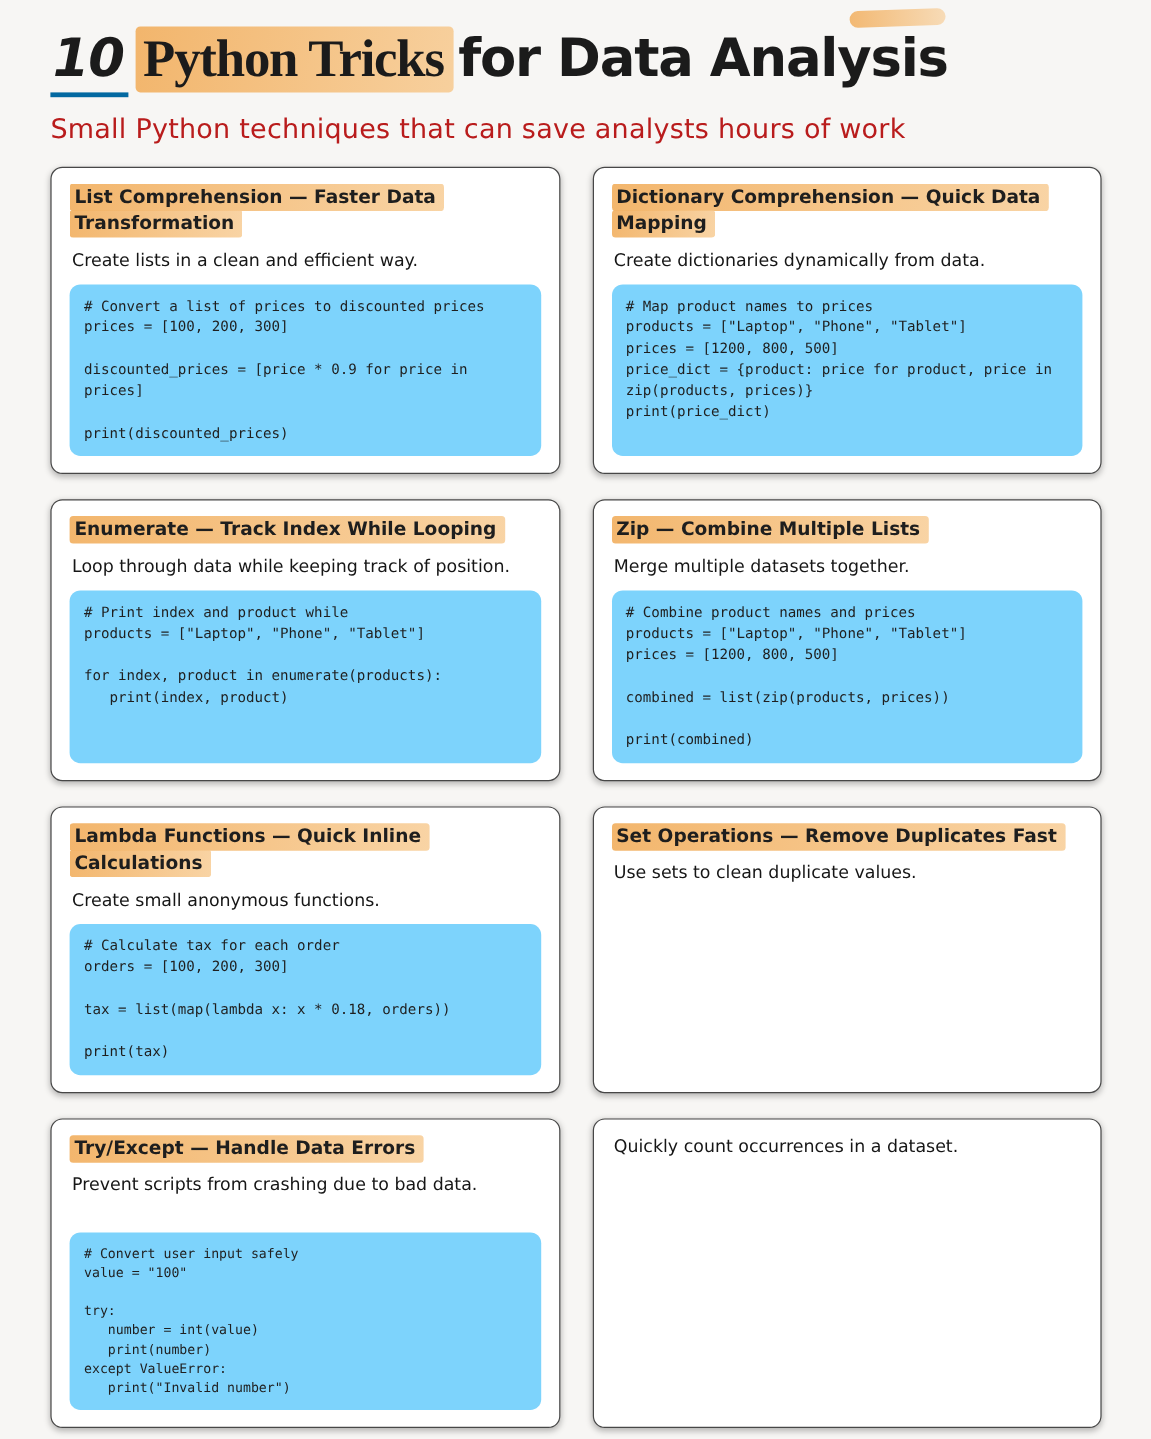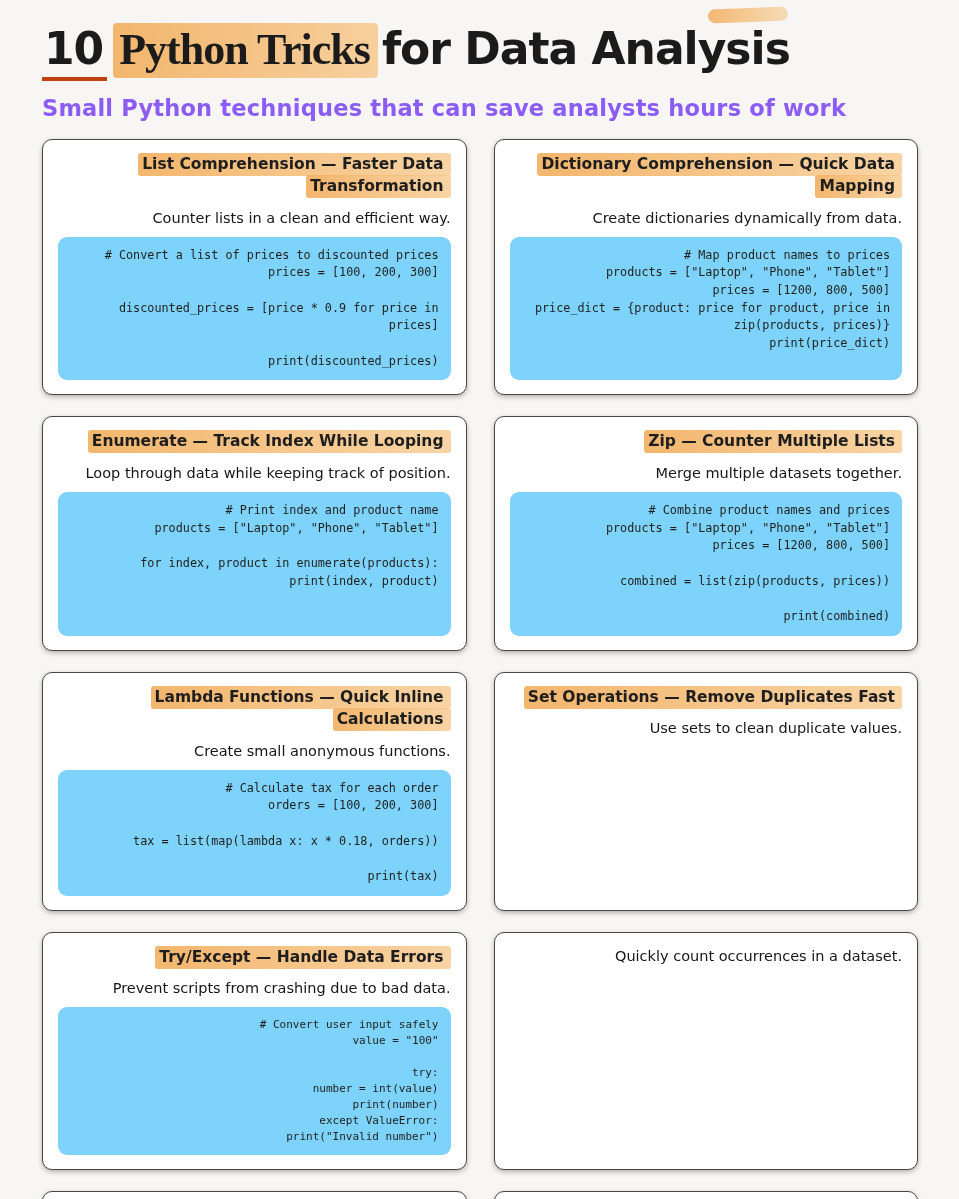--- a/index.html
+++ b/index.html
@@ -18,23 +18,24 @@
   header { position: relative; margin-bottom: 18px; }
   .title {
     font-size: 44px;
     font-weight: bold;
     letter-spacing: -1px;
     line-height: 1.15;
     white-space: nowrap;
   }
   .title-num {
     display: inline-block;
-    border-bottom: 4px solid #c2410c;
+    border-bottom: 4px solid #0369a1;
     padding: 0 4px 2px 2px;
     margin-right: 6px;
+    font-style: italic;
   }
   .title-hl {
     background: linear-gradient(100deg, rgba(242,178,101,.95), rgba(247,201,142,.85));
     padding: 2px 8px 4px 6px;
     border-radius: 4px;
     font-family: Liberation Serif, serif;
   }
   .title-rest { padding-left: 4px; }
   .smudge {
     position: absolute;
@@ -43,40 +44,38 @@
     width: 80px;
     height: 14px;
     background: linear-gradient(90deg, rgba(242,178,101,.9), rgba(247,201,142,.6));
     border-radius: 7px;
     transform: rotate(-2deg);
   }
   .subtitle {
     margin-top: 14px;
     font-size: 22.5px;
     letter-spacing: 0.2px;
-    color: #8b5cf6;
-    font-weight: bold;
+    color: #b91c1c;
   }
 
   
   .grid {
     display: grid;
     grid-template-columns: 1fr 1fr;
     column-gap: 27px;
     row-gap: 21px;
   }
   .card {
     background: #ffffff;
     border: 1.6px solid #474747;
     border-radius: 10px;
     box-shadow: 0 2px 5px rgba(0,0,0,.28);
     padding: 13px 15px 14px 15px;
     display: flex;
     flex-direction: column;
-    text-align: right;
   }
   .card-title {
     font-size: 15.5px;
     font-weight: bold;
     line-height: 1.45;
     margin-bottom: 10px;
     color: #1e1e1e;
   }
   .card-title .hl {
     background: linear-gradient(100deg, rgba(242,178,101,.95), rgba(247,201,142,.8));
@@ -95,38 +94,38 @@
     border-radius: 9px;
     padding: 10px 12px;
     font-family: "DejaVu Sans Mono", monospace;
     font-size: 11.8px;
     line-height: 1.5;
     color: #1f1f1f;
     white-space: pre-wrap;
     overflow-wrap: break-word;
     flex: 1 0 auto;
   }
-  .code.compact { font-size: 11px; line-height: 1.45; }
+  .code.compact { font-size: 11px; line-height: 1.45; margin-top: 20px; }
 </style>
 </head>
 <body>
 
 <div class="page">
 
   <header>
     <span class="smudge"></span>
     <h1 class="title"><span class="title-num">10</span><span class="title-hl">Python Tricks</span><span class="title-rest">for Data Analysis</span></h1>
     <p class="subtitle">Small Python techniques that can save analysts hours of work</p>
   </header>
 
   <div class="grid">
 
     <section class="card">
       <h2 class="card-title"><span class="hl">List Comprehension — Faster Data Transformation</span></h2>
-      <p class="card-desc">Counter lists in a clean and efficient way.</p>
+      <p class="card-desc">Create lists in a clean and efficient way.</p>
       <pre class="code"># Convert a list of prices to discounted prices
 prices = [100, 200, 300]
 
 discounted_prices = [price * 0.9 for price in prices]
 
 print(discounted_prices)</pre>
     </section>
 
     <section class="card">
       <h2 class="card-title"><span class="hl">Dictionary Comprehension — Quick Data Mapping</span></h2>
@@ -134,29 +133,29 @@
       <pre class="code"># Map product names to prices
 products = ["Laptop", "Phone", "Tablet"]
 prices = [1200, 800, 500]
 price_dict = {product: price for product, price in zip(products, prices)}
 print(price_dict)</pre>
     </section>
 
     <section class="card">
       <h2 class="card-title"><span class="hl">Enumerate — Track Index While Looping</span></h2>
       <p class="card-desc">Loop through data while keeping track of position.</p>
-      <pre class="code"># Print index and product name
+      <pre class="code"># Print index and product while
 products = ["Laptop", "Phone", "Tablet"]
 
 for index, product in enumerate(products):
    print(index, product)</pre>
     </section>
 
     <section class="card">
-      <h2 class="card-title"><span class="hl">Zip — Counter Multiple Lists</span></h2>
+      <h2 class="card-title"><span class="hl">Zip — Combine Multiple Lists</span></h2>
       <p class="card-desc">Merge multiple datasets together.</p>
       <pre class="code"># Combine product names and prices
 products = ["Laptop", "Phone", "Tablet"]
 prices = [1200, 800, 500]
 
 combined = list(zip(products, prices))
 
 print(combined)</pre>
     </section>
 

